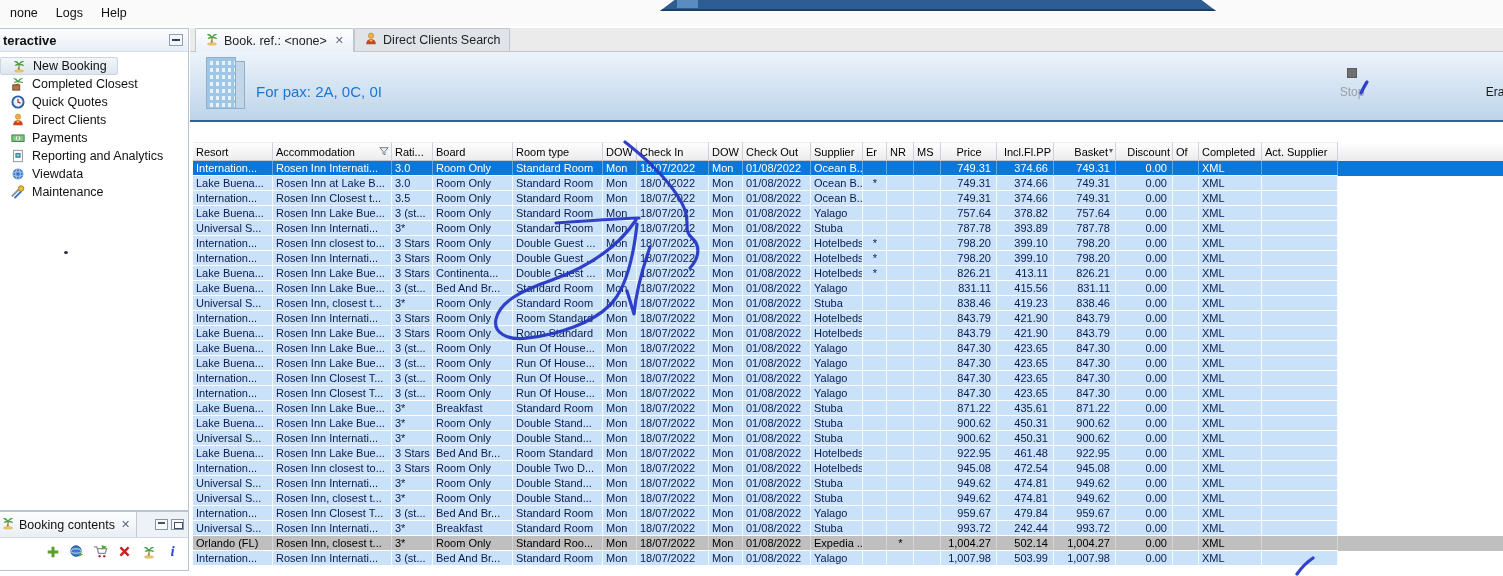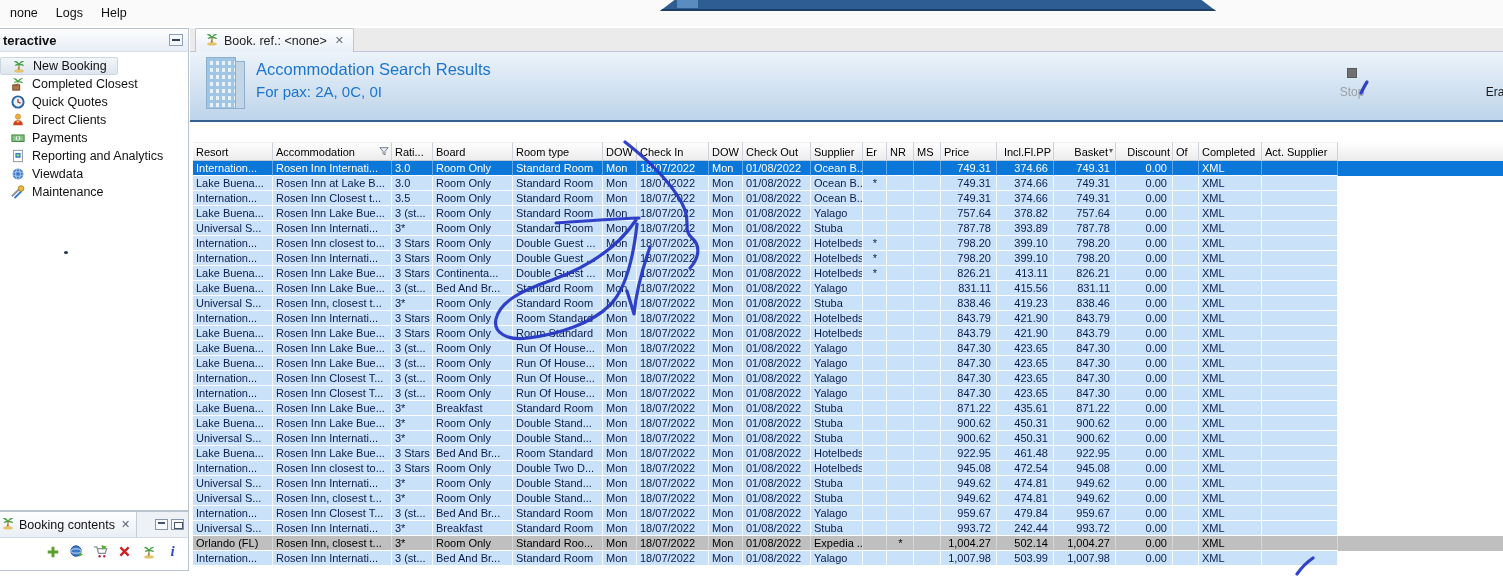--- a/index.html
+++ b/index.html
@@ -269,26 +269,33 @@
   <div class="tabbar" id="tabbar">
       <div class="tab active">
         <span><svg width="14" height="14" viewBox="0 0 16 16">
             <path d="M2 3 Q5 1 8 5 Q11 1 14 3 Q11 3 9 6 Q13 5 14 8 Q11 7 9 7 Q5 7 3 8 Q4 5 7 6 Q4 3 2 3Z" fill="#3f9b3f"></path>
             <path d="M8 6 Q7 10 6 13 L9 13 Q8.4 9 8.8 6Z" fill="#a8742c"></path>
             <ellipse cx="8" cy="13.6" rx="5.5" ry="1.8" fill="#e2c26a"></ellipse>
           </svg></span>
         <span>Book. ref.: &lt;none&gt;</span>
         <span class="tab-close">✕</span>
       </div>
+      <div class="tab">
+        <span><svg width="14" height="14" viewBox="0 0 16 16">
+            <circle cx="8" cy="4.2" r="3" fill="#f0b040" stroke="#b07820" stroke-width=".6"></circle>
+            <path d="M2.5 14 Q2.5 8.2 8 8.2 Q13.5 8.2 13.5 14 Z" fill="#cc4422"></path>
+            <path d="M6.5 10 L9.5 10" stroke="#ffd34d" stroke-width="1.4"></path>
+          </svg></span>
+        <span>Direct Clients Search</span>
+      </div>
     </div>
 
   <div class="banner">
     <div class="bldg"></div>
     <div class="bldg-side"></div>
-    <div class="banner-title">Accommodation Search Results</div>
     <div class="banner-sub">For pax: 2A, 0C, 0I</div>
 
     <div class="hb-btn disabled" style="left:1141px;width:42px;">
       <div class="bicon">
           <span class="stop-sq"></span>
         </div>
       <span>Stop</span>
     </div>
     <div class="hb-btn" style="left:1288px;width:40px;top:12px;">
       <div class="bicon"></div>
@@ -335,21 +342,21 @@
         <div class="hcell" style="width: 24px;">
           <span class="flab">Er</span>
         </div>
         <div class="hcell" style="width: 27px;">
           <span class="flab">NR</span>
         </div>
         <div class="hcell" style="width: 27px;">
           <span class="flab">MS</span>
         </div>
         <div class="hcell" style="width: 56px;">
-          <span class="flab" style="text-align: left;">Price</span>
+          <span class="flab" style="text-align: center;">Price</span>
         </div>
         <div class="hcell" style="width: 57px;">
           <span class="flab" style="text-align: right;">Incl.Fl.PP</span>
         </div>
         <div class="hcell" style="width: 62px;">
           <span class="flab" style="text-align: right;">Basket</span>
           <span class="sort-arrow">▾</span>
         </div>
         <div class="hcell" style="width: 57px;">
           <span class="flab" style="text-align: right;">Discount</span>

